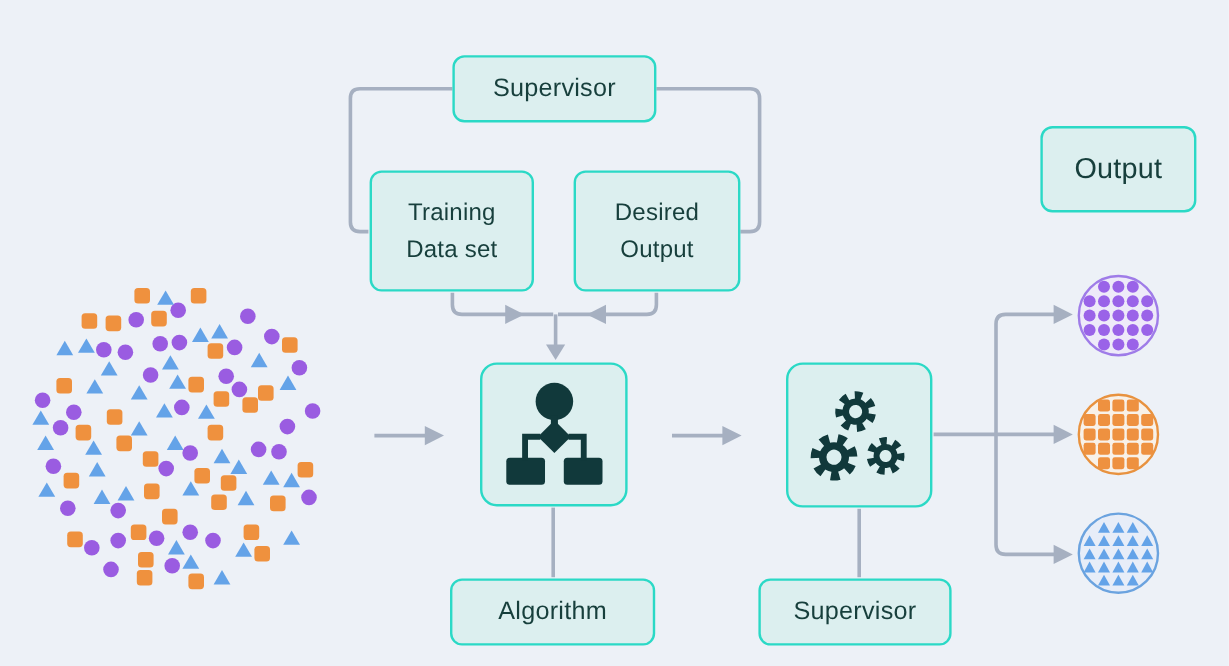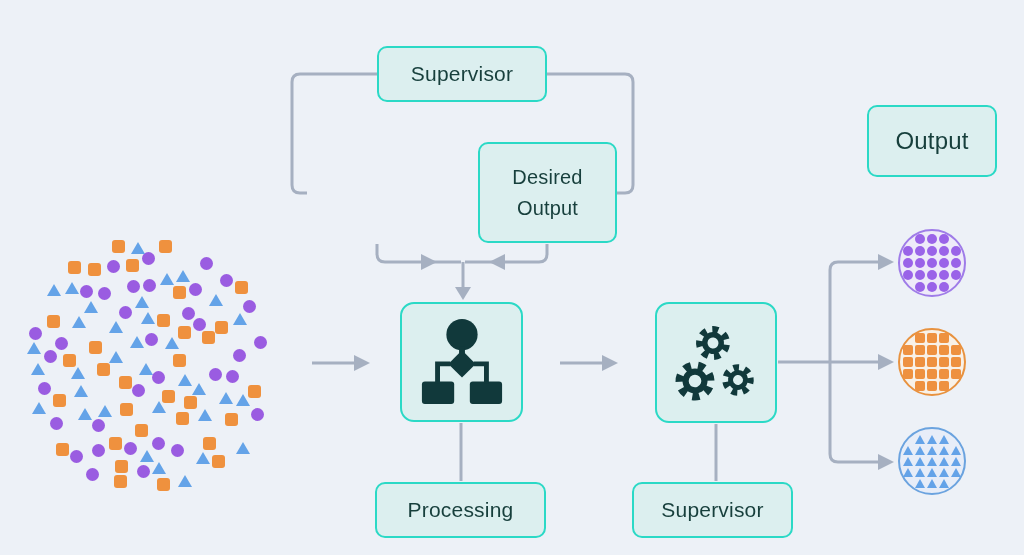--- a/index.html
+++ b/index.html
@@ -85,20 +85,24 @@
     <polygon points="878,254 894,262 878,270"></polygon>
     <polygon points="878,354 894,362 878,370"></polygon>
     <polygon points="878,454 894,462 878,470"></polygon>
   </svg>
 
 
   <div class="node mid" style="left:377px;top:46px;width:170px;height:56px;">
     <span>Supervisor</span>
   </div>
 
+  <div class="node two-line" style="left:308px;top:142px;width:137px;height:101px;">
+    <span>Training</span>
+    <span>Data set</span>
+  </div>
 
   <div class="node two-line" style="left:478px;top:142px;width:139px;height:101px;">
     <span>Desired</span>
     <span>Output</span>
   </div>
 
   <div class="node icon-box" style="left:400px;top:302px;width:123px;height:120px;">
     <span>
       <svg width="88" height="94" viewBox="0 0 90 96">
         <g fill="var(--icon-ink,#11393b)" stroke="none">
@@ -134,21 +138,21 @@
             <circle r="10" fill="var(--icon-ink,#11393b)"></circle>
             <circle r="12" fill="none" stroke="var(--icon-ink,#11393b)" stroke-width="7.5" stroke-dasharray="5.4 5.37"></circle>
             <circle r="5" fill="var(--node-fill,#dcefef)"></circle>
           </g>
         </g>
       </svg>
     </span>
   </div>
 
   <div class="node mid" style="left:375px;top:482px;width:171px;height:56px;">
-    <span>Processing</span>
+    <span>Algorithm</span>
   </div>
 
   <div class="node mid" style="left:632px;top:482px;width:161px;height:56px;">
     <span>Supervisor</span>
   </div>
 
   <div class="node big" style="left:867px;top:105px;width:130px;height:72px;">
     <span>Output</span>
   </div>
 

